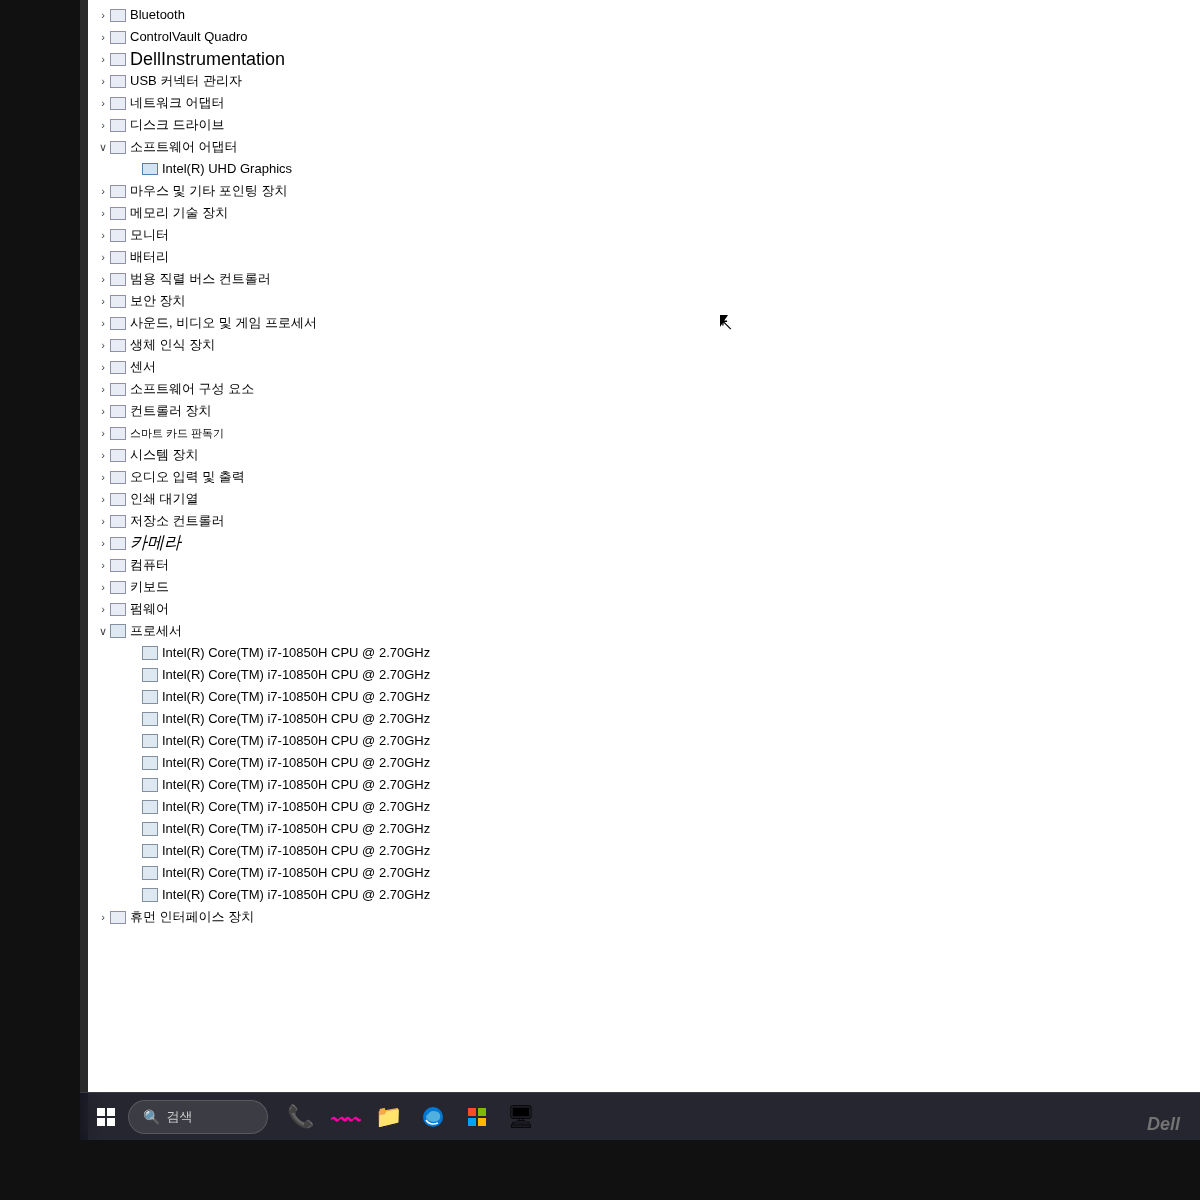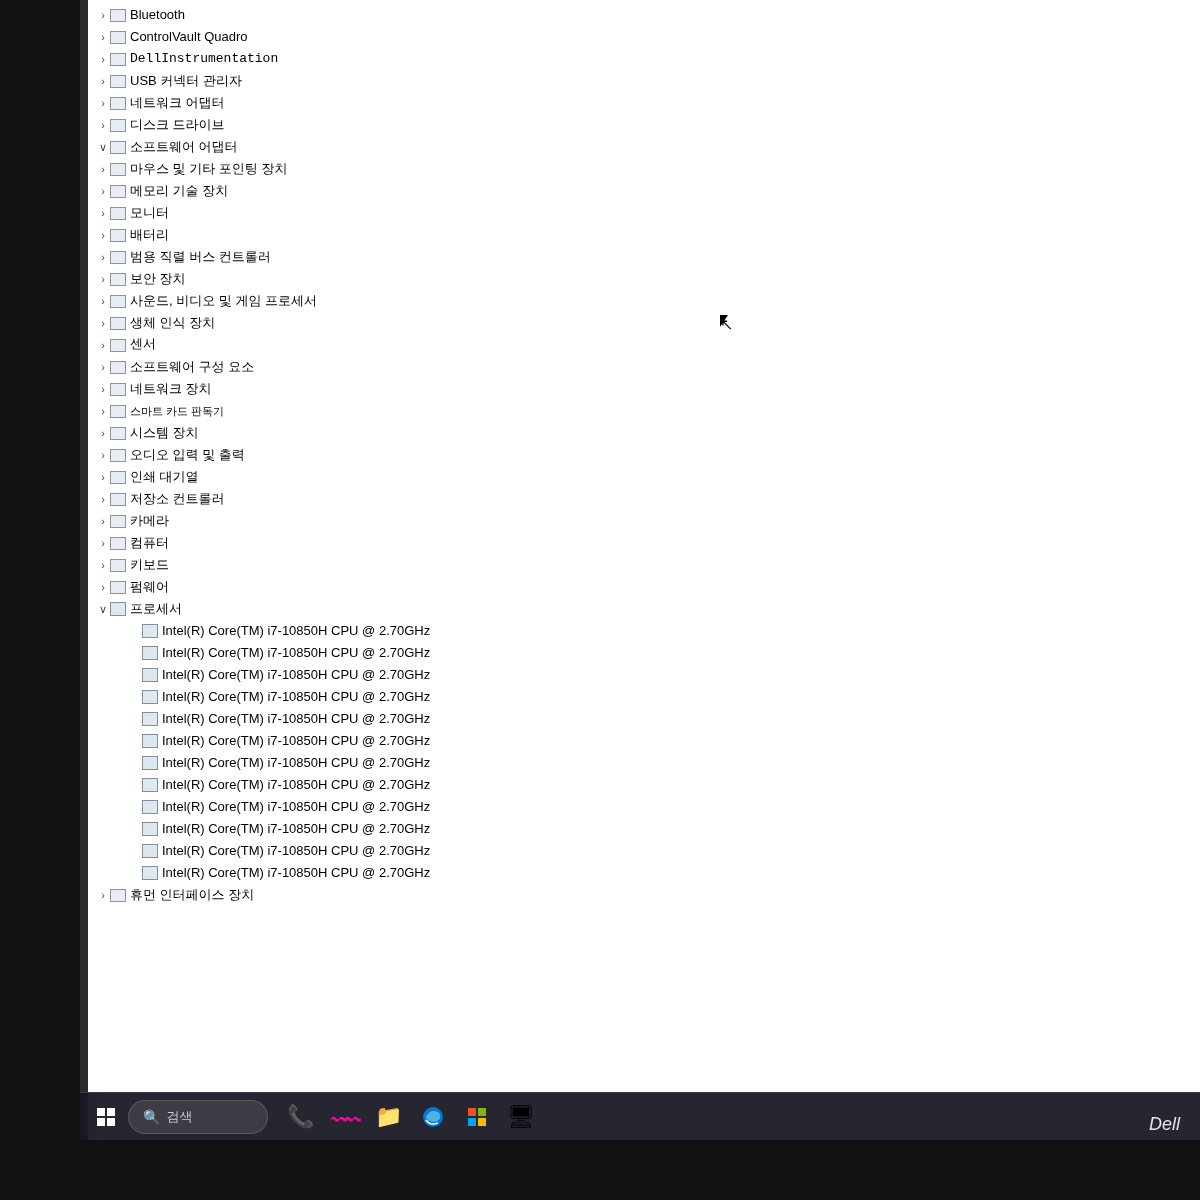--- a/index.html
+++ b/index.html
@@ -145,24 +145,24 @@
       right: 0;
       height: 60px;
       background: #111;
     }
 
     
     .dell-logo {
       position: absolute;
       bottom: 65px;
       right: 20px;
-      color: #e5e5e5;
+      color: #737373;
       font-size: 18px;
       font-style: italic;
-      font-weight: normal;
+      font-weight: bold;
     }
 
     
     .cursor {
       position: absolute;
       top: 315px;
       left: 710px;
       width: 12px;
       height: 18px;
       pointer-events: none;
@@ -201,21 +201,21 @@
         <div class="tree-item">
     <span class="indent" style="width:8px;"></span>
     <span class="expand-icon" style="color:#444;font-size:11px;width:14px;flex-shrink:0;">›</span>
     <span style="display:inline-block;width:16px;height:13px;margin-right:4px;background:#e8ecf4;border:1px solid #9090a8;flex-shrink:0;font-size:11px;text-align:center;line-height:13px;"></span>
     <span class="item-label" style="font-size:13px;">ControlVault Quadro</span>
   </div>
         <div class="tree-item">
     <span class="indent" style="width:8px;"></span>
     <span class="expand-icon" style="color:#444;font-size:11px;width:14px;flex-shrink:0;">›</span>
     <span style="display:inline-block;width:16px;height:13px;margin-right:4px;background:#e8ecf4;border:1px solid #9090a8;flex-shrink:0;font-size:11px;text-align:center;line-height:13px;"></span>
-    <span class="item-label" style="font-size:13px;font-family:Liberation Mono, monospace;">DellInstrumentation</span>
+    <span class="item-label" style="font-size:18px;">DellInstrumentation</span>
   </div>
         <div class="tree-item">
     <span class="indent" style="width:8px;"></span>
     <span class="expand-icon" style="color:#444;font-size:11px;width:14px;flex-shrink:0;">›</span>
     <span style="display:inline-block;width:16px;height:13px;margin-right:4px;background:#e8ecf4;border:1px solid #9090a8;flex-shrink:0;font-size:11px;text-align:center;line-height:13px;"></span>
     <span class="item-label" style="font-size:13px;">USB 커넥터 관리자</span>
   </div>
         <div class="tree-item">
     <span class="indent" style="width:8px;"></span>
     <span class="expand-icon" style="color:#444;font-size:11px;width:14px;flex-shrink:0;">›</span>
@@ -228,20 +228,26 @@
     <span style="display:inline-block;width:16px;height:13px;margin-right:4px;background:#e8ecf4;border:1px solid #9090a8;flex-shrink:0;font-size:11px;text-align:center;line-height:13px;"></span>
     <span class="item-label" style="font-size:13px;">디스크 드라이브</span>
   </div>
         <div class="tree-item">
     <span class="indent" style="width:8px;"></span>
     <span class="expand-icon" style="color:#444;font-size:11px;width:14px;flex-shrink:0;">∨</span>
     <span style="display:inline-block;width:16px;height:13px;margin-right:4px;background:#e8ecf4;border:1px solid #9090a8;flex-shrink:0;font-size:11px;text-align:center;line-height:13px;"></span>
     <span class="item-label" style="font-size:13px;">소프트웨어 어댑터</span>
   </div>
         <div class="tree-item">
+    <span class="indent" style="width:40px;"></span>
+    <span class="expand-icon" style="color:#444;font-size:11px;width:14px;flex-shrink:0;"></span>
+    <span style="display:inline-block;width:16px;height:12px;margin-right:4px;background:#d0e4f8;border:1px solid #5080b0;flex-shrink:0;"></span>
+    <span class="item-label" style="font-size:13px;">Intel(R) UHD Graphics</span>
+  </div>
+        <div class="tree-item">
     <span class="indent" style="width:8px;"></span>
     <span class="expand-icon" style="color:#444;font-size:11px;width:14px;flex-shrink:0;">›</span>
     <span style="display:inline-block;width:16px;height:13px;margin-right:4px;background:#e8ecf4;border:1px solid #9090a8;flex-shrink:0;font-size:11px;text-align:center;line-height:13px;"></span>
     <span class="item-label" style="font-size:13px;">마우스 및 기타 포인팅 장치</span>
   </div>
         <div class="tree-item">
     <span class="indent" style="width:8px;"></span>
     <span class="expand-icon" style="color:#444;font-size:11px;width:14px;flex-shrink:0;">›</span>
     <span style="display:inline-block;width:16px;height:13px;margin-right:4px;background:#e8ecf4;border:1px solid #9090a8;flex-shrink:0;font-size:11px;text-align:center;line-height:13px;"></span>
     <span class="item-label" style="font-size:13px;">메모리 기술 장치</span>
@@ -279,33 +285,33 @@
         <div class="tree-item">
     <span class="indent" style="width:8px;"></span>
     <span class="expand-icon" style="color:#444;font-size:11px;width:14px;flex-shrink:0;">›</span>
     <span style="display:inline-block;width:16px;height:13px;margin-right:4px;background:#e8ecf4;border:1px solid #9090a8;flex-shrink:0;font-size:11px;text-align:center;line-height:13px;"></span>
     <span class="item-label" style="font-size:13px;">생체 인식 장치</span>
   </div>
         <div class="tree-item">
     <span class="indent" style="width:8px;"></span>
     <span class="expand-icon" style="color:#444;font-size:11px;width:14px;flex-shrink:0;">›</span>
     <span style="display:inline-block;width:16px;height:13px;margin-right:4px;background:#e8ecf4;border:1px solid #9090a8;flex-shrink:0;font-size:11px;text-align:center;line-height:13px;"></span>
-    <span class="item-label" style="font-size:13px;font-family:Liberation Mono, monospace;">센서</span>
+    <span class="item-label" style="font-size:13px;">센서</span>
   </div>
         <div class="tree-item">
     <span class="indent" style="width:8px;"></span>
     <span class="expand-icon" style="color:#444;font-size:11px;width:14px;flex-shrink:0;">›</span>
     <span style="display:inline-block;width:16px;height:13px;margin-right:4px;background:#e8ecf4;border:1px solid #9090a8;flex-shrink:0;font-size:11px;text-align:center;line-height:13px;"></span>
     <span class="item-label" style="font-size:13px;">소프트웨어 구성 요소</span>
   </div>
         <div class="tree-item">
     <span class="indent" style="width:8px;"></span>
     <span class="expand-icon" style="color:#444;font-size:11px;width:14px;flex-shrink:0;">›</span>
     <span style="display:inline-block;width:16px;height:13px;margin-right:4px;background:#e8ecf4;border:1px solid #9090a8;flex-shrink:0;font-size:11px;text-align:center;line-height:13px;"></span>
-    <span class="item-label" style="font-size:13px;">네트워크 장치</span>
+    <span class="item-label" style="font-size:13px;">컨트롤러 장치</span>
   </div>
         <div class="tree-item">
     <span class="indent" style="width:8px;"></span>
     <span class="expand-icon" style="color:#444;font-size:11px;width:14px;flex-shrink:0;">›</span>
     <span style="display:inline-block;width:16px;height:13px;margin-right:4px;background:#e8ecf4;border:1px solid #9090a8;flex-shrink:0;font-size:11px;text-align:center;line-height:13px;"></span>
     <span class="item-label" style="font-size:11px;">스마트 카드 판독기</span>
   </div>
         <div class="tree-item">
     <span class="indent" style="width:8px;"></span>
     <span class="expand-icon" style="color:#444;font-size:11px;width:14px;flex-shrink:0;">›</span>
@@ -327,21 +333,21 @@
         <div class="tree-item">
     <span class="indent" style="width:8px;"></span>
     <span class="expand-icon" style="color:#444;font-size:11px;width:14px;flex-shrink:0;">›</span>
     <span style="display:inline-block;width:16px;height:13px;margin-right:4px;background:#e8ecf4;border:1px solid #9090a8;flex-shrink:0;font-size:11px;text-align:center;line-height:13px;"></span>
     <span class="item-label" style="font-size:13px;">저장소 컨트롤러</span>
   </div>
         <div class="tree-item">
     <span class="indent" style="width:8px;"></span>
     <span class="expand-icon" style="color:#444;font-size:11px;width:14px;flex-shrink:0;">›</span>
     <span style="display:inline-block;width:16px;height:13px;margin-right:4px;background:#e8ecf4;border:1px solid #9090a8;flex-shrink:0;font-size:11px;text-align:center;line-height:13px;"></span>
-    <span class="item-label" style="font-size:13px;">카메라</span>
+    <span class="item-label" style="font-size:17px;font-style:italic;">카메라</span>
   </div>
         <div class="tree-item">
     <span class="indent" style="width:8px;"></span>
     <span class="expand-icon" style="color:#444;font-size:11px;width:14px;flex-shrink:0;">›</span>
     <span style="display:inline-block;width:16px;height:13px;margin-right:4px;background:#e8ecf4;border:1px solid #9090a8;flex-shrink:0;font-size:11px;text-align:center;line-height:13px;"></span>
     <span class="item-label" style="font-size:13px;">컴퓨터</span>
   </div>
         <div class="tree-item">
     <span class="indent" style="width:8px;"></span>
     <span class="expand-icon" style="color:#444;font-size:11px;width:14px;flex-shrink:0;">›</span>

